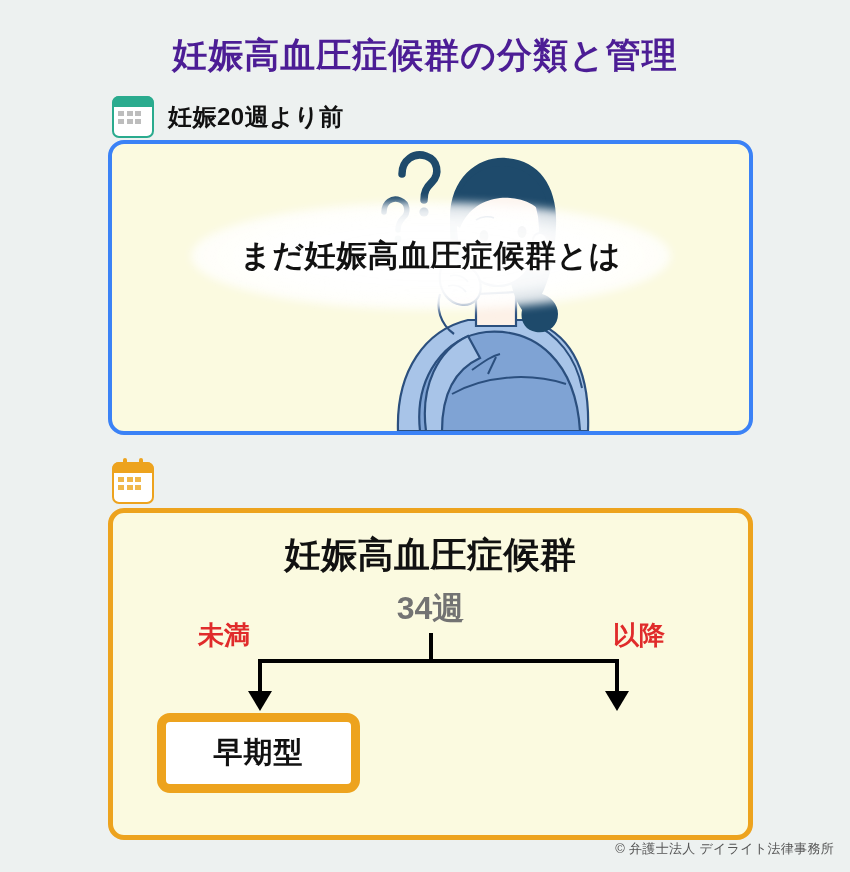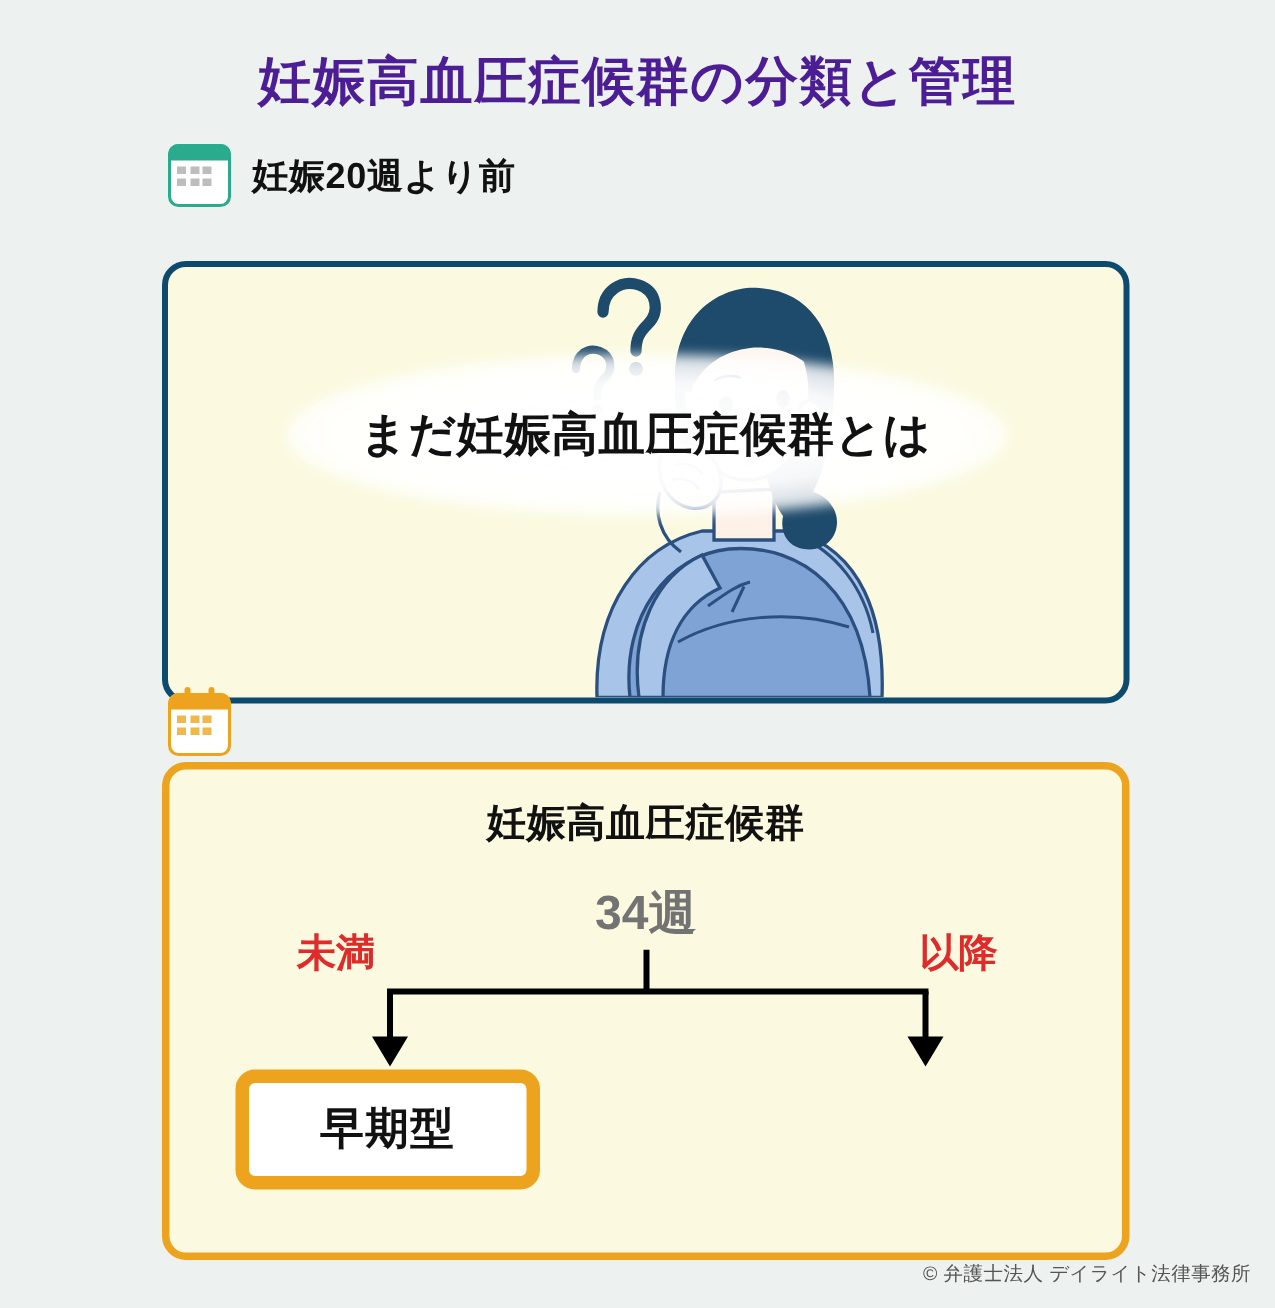--- a/index.html
+++ b/index.html
@@ -97,23 +97,22 @@
   .cal-icon.orange .cal-grid i { background: #f0b84a; }
 
   
   .panel {
     position: absolute;
     background: #fbfae0;
     box-sizing: border-box;
     overflow: hidden;
   }
   .panel.teal {
-    border: 4px solid #0c4a6e;
+    border: 4px solid #3b82f6;
     border-radius: 16px;
-    margin-top: 34px;
   }
   .panel.orange {
     border: 5px solid #eda31e;
     border-radius: 16px;
   }
 
   
   #panel-before { left: 108px; top: 140px; width: 645px; height: 295px; }
 
   .illustration {
@@ -161,21 +160,21 @@
 
   
   #panel-after { left: 108px; top: 508px; width: 645px; height: 332px; }
 
   .flow-title {
     position: absolute;
     top: 18px;
     left: 0;
     width: 100%;
     text-align: center;
-    font-size: 26px;
+    font-size: 36px;
     font-weight: bold;
     color: #111111;
     letter-spacing: 0.5px;
   }
 
   .week-label {
     position: absolute;
     top: 74px;
     left: 0;
     width: 100%;

